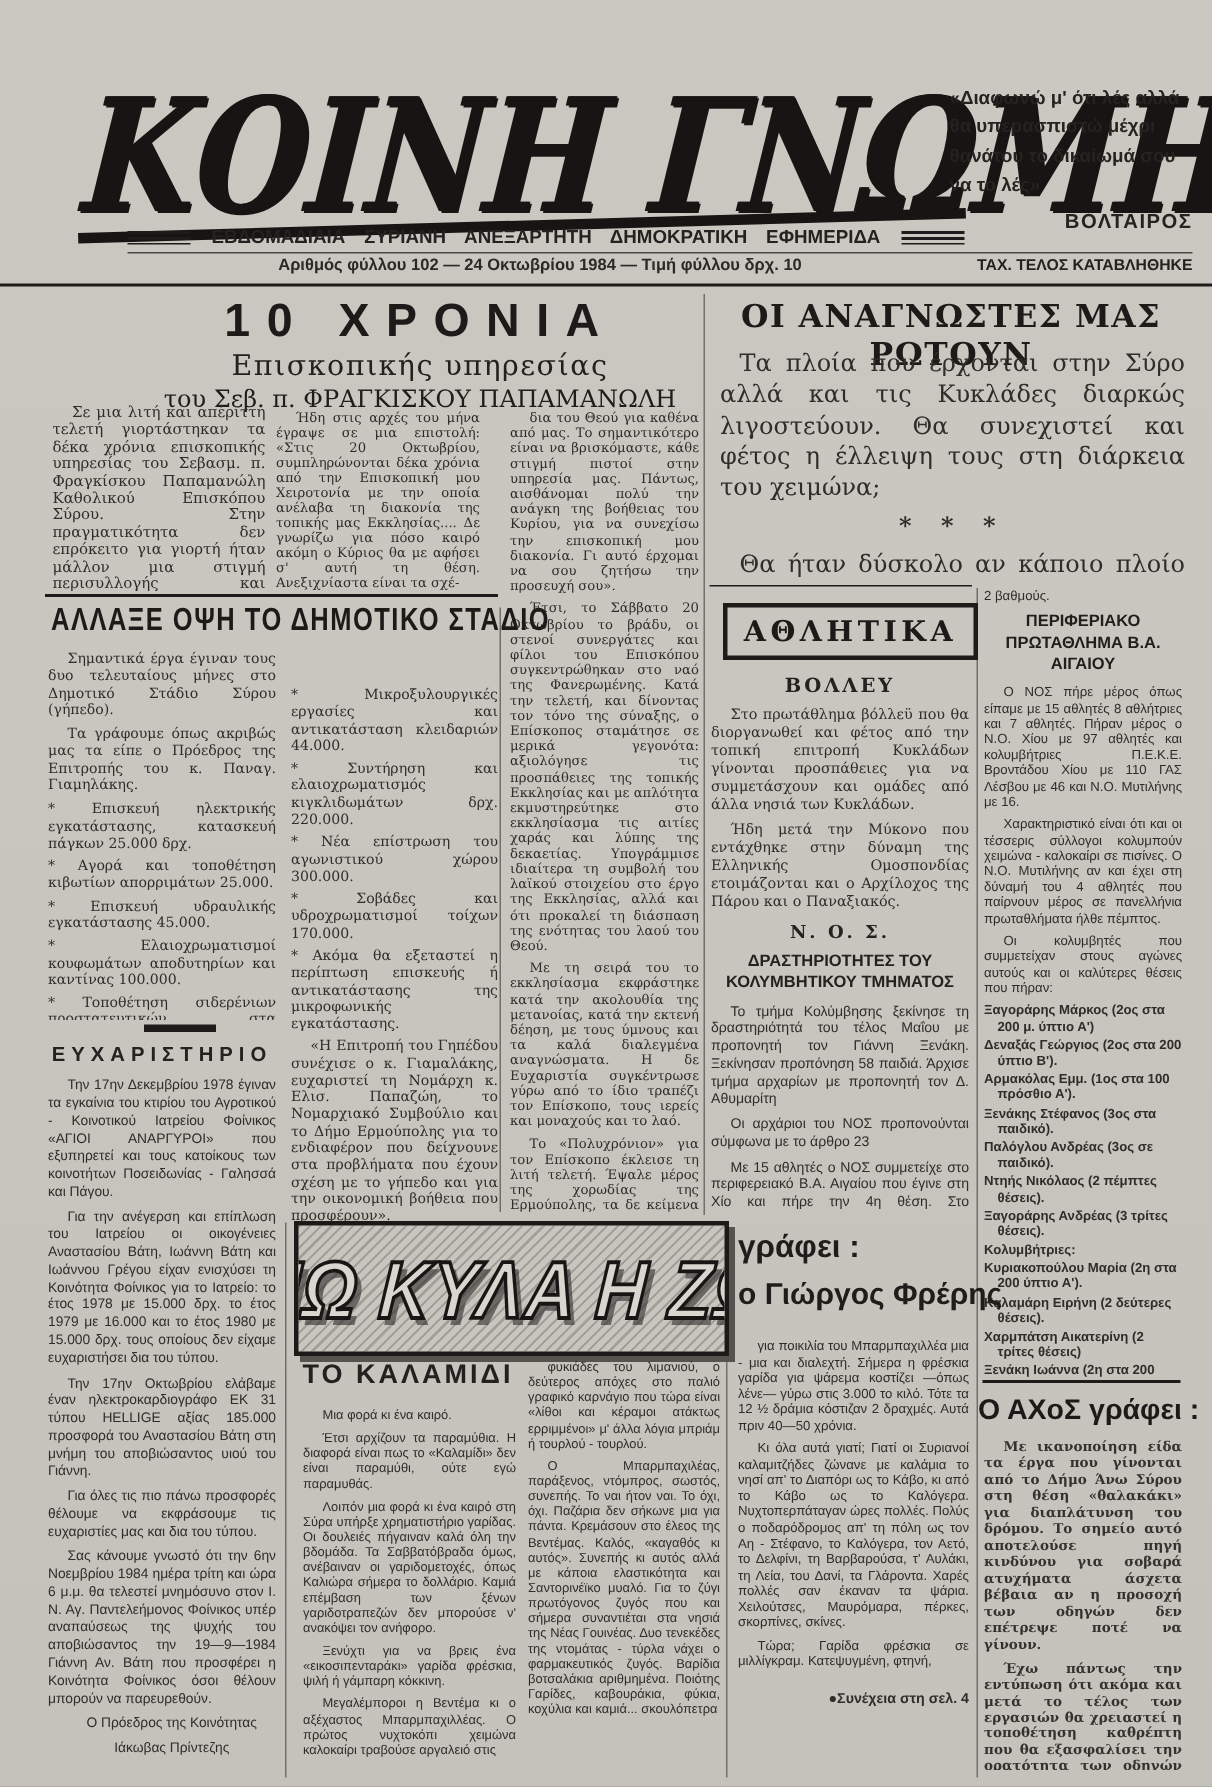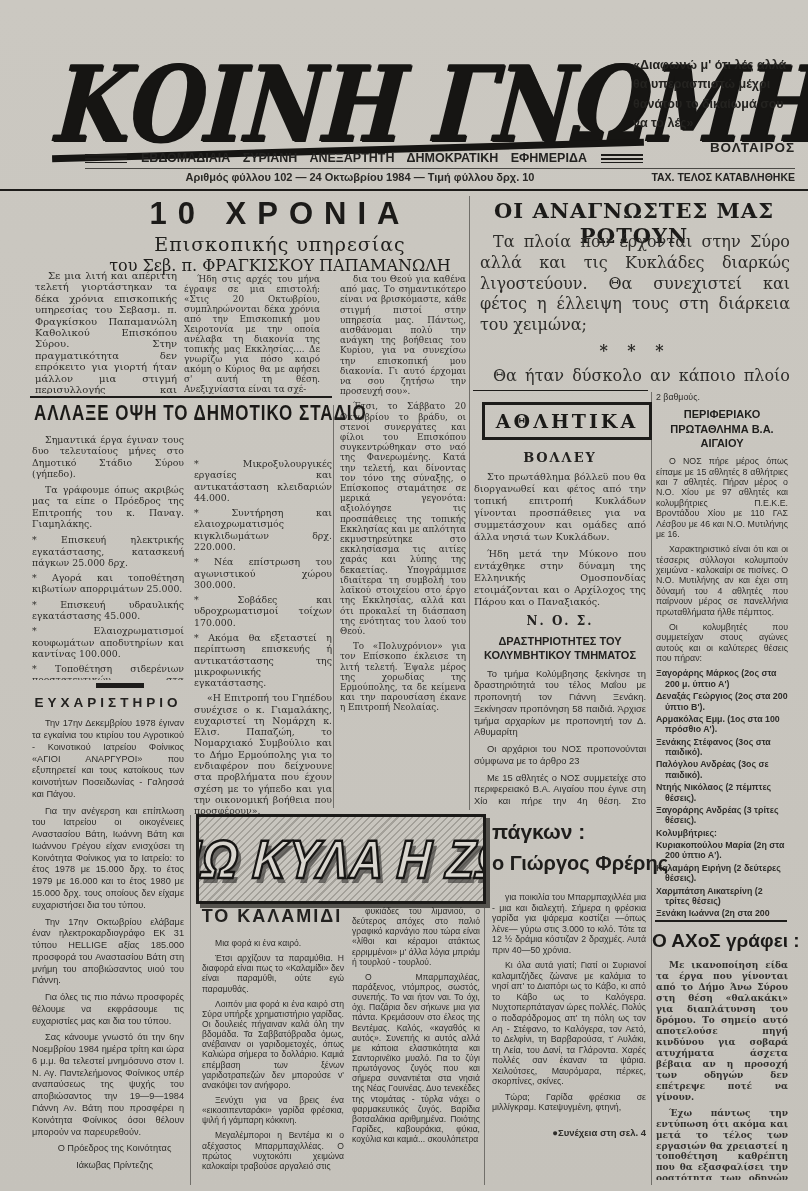--- a/index.html
+++ b/index.html
@@ -104,20 +104,21 @@
 
   <div class="col serif" style="left:35px;top:270px;width:142px;height:124px;font-size:10px;line-height:1.14;">
       <p class="para">Σε μια λιτή και απέριττη τελετή γιορτάστηκαν τα δέκα χρόνια επισκοπικής υπηρεσίας του Σεβασμ. π. Φραγκίσκου Παπαμανώλη Καθολικού Επισκόπου Σύρου. Στην πραγματικότητα δεν επρόκειτο για γιορτή ήταν μάλλον μια στιγμή περισυλλογής και προσευχής. Αυτό θέλησε ο Ποιμενάρχης.</p>
     </div>
   <div class="col serif" style="left:184px;top:274px;width:136px;height:124px;font-size:8.8px;line-height:1.14;">
       <p class="para">Ήδη στις αρχές του μήνα έγραψε σε μια επιστολή: «Στις 20 Οκτωβρίου, συμπληρώνονται δέκα χρόνια από την Επισκοπική μου Χειροτονία με την οποία ανέλαβα τη διακονία της τοπικής μας Εκκλησίας.... Δε γνωρίζω για πόσο καιρό ακόμη ο Κύριος θα με αφήσει σ' αυτή τη θέση. Ανεξιχνίαστα είναι τα σχέ-</p>
     </div>
   <div class="col serif" style="left:340px;top:274px;width:126px;height:534px;font-size:8.8px;line-height:1.16;">
       <p class="para">δια του Θεού για καθένα από μας. Το σημαντικότερο είναι να βρισκόμαστε, κάθε στιγμή πιστοί στην υπηρεσία μας. Πάντως, αισθάνομαι πολύ την ανάγκη της βοήθειας του Κυρίου, για να συνεχίσω την επισκοπική μου διακονία. Γι αυτό έρχομαι να σου ζητήσω την προσευχή σου».</p>
       <p class="para">Έτσι, το Σάββατο 20 Οκτωβρίου το βράδυ, οι στενοί συνεργάτες και φίλοι του Επισκόπου συγκεντρώθηκαν στο ναό της Φανερωμένης. Κατά την τελετή, και δίνοντας τον τόνο της σύναξης, ο Επίσκοπος σταμάτησε σε μερικά γεγονότα: αξιολόγησε τις προσπάθειες της τοπικής Εκκλησίας και με απλότητα εκμυστηρεύτηκε στο εκκλησίασμα τις αιτίες χαράς και λύπης της δεκαετίας. Υπογράμμισε ιδιαίτερα τη συμβολή του λαϊκού στοιχείου στο έργο της Εκκλησίας, αλλά και ότι προκαλεί τη διάσπαση της ενότητας του λαού του Θεού.</p>
+      <p class="para">Με τη σειρά του το εκκλησίασμα εκφράστηκε κατά την ακολουθία της μετανοίας, κατά την εκτενή δέηση, με τους ύμνους και τα καλά διαλεγμένα αναγνώσματα. Η δε Ευχαριστία συγκέντρωσε γύρω από το ίδιο τραπέζι τον Επίσκοπο, τους ιερείς και μοναχούς και το λαό.</p>
       <p class="para">Το «Πολυχρόνιον» για τον Επίσκοπο έκλεισε τη λιτή τελετή. Έψαλε μέρος της χορωδίας της Ερμούπολης, τα δε κείμενα και την παρουσίαση έκανε η Επιτροπή Νεολαίας.</p>
     </div>
 
   <div class="readers-title serif">ΟΙ ΑΝΑΓΝΩΣΤΕΣ ΜΑΣ ΡΩΤΟΥΝ</div>
   <div class="col serif" style="left:480px;top:232px;width:310px;height:156px;font-size:16px;line-height:1.3;">
       <p class="para">Τα πλοία που έρχονται στην Σύρο αλλά και τις Κυκλάδες διαρκώς λιγοστεύουν. Θα συνεχιστεί και φέτος η έλλειψη τους στη διάρκεια του χειμώνα;</p>
       <p class="para sep">* * *</p>
       <p class="para">Θα ήταν δύσκολο αν κάποιο πλοίο έφευγε από την Νάξο το απόγευμα κάθε Παρασκευής και περνώντας από την Πάρο και την Σύρο πήγαινε Πειραιά και την Κυριακή ακολουθώντας αντίθετη κατεύθυνση εξυπηρετούσε όλους όσους υπηρετούν το Δημόσιο τις Τράπεζες τους Οργανισμούς που θάθελαν να βρεθούν για δυο μέρες κοντά στις οικογένειές τους;</p>
     </div>
 
@@ -223,21 +224,21 @@
       <p class="para">Λοιπόν μια φορά κι ένα καιρό στη Σύρα υπήρξε χρηματιστήριο γαρίδας. Οι δουλειές πήγαιναν καλά όλη την βδομάδα. Τα Σαββατόβραδα όμως, ανέβαιναν οι γαριδομετοχές, όπως Καλιώρα σήμερα το δολλάριο. Καμιά επέμβαση των ξένων γαριδοτραπεζών δεν μπορούσε ν' ανακόψει τον ανήφορο.</p>
       <p class="para">Ξενύχτι για να βρεις ένα «εικοσιπενταράκι» γαρίδα φρέσκια, ψιλή ή γάμπαρη κόκκινη.</p>
       <p class="para">Μεγαλέμποροι η Βεντέμα κι ο αξέχαστος Μπαρμπαχιλλέας. Ο πρώτος νυχτοκόπι χειμώνα καλοκαίρι τραβούσε αργαλειό στις</p>
     </div>
   <div class="col sans" style="left:352px;top:906px;width:128px;height:278px;font-size:8.6px;line-height:1.18;">
       <p class="para">φυκιάδες του λιμανιού, ο δεύτερος απόχες στο παλιό γραφικό καρνάγιο που τώρα είναι «λίθοι και κέραμοι ατάκτως ερριμμένοι» μ' άλλα λόγια μπριάμ ή τουρλού - τουρλού.</p>
       <p class="para">Ο Μπαρμπαχιλέας, παράξενος, ντόμπρος, σωστός, συνεπής. Το ναι ήτον ναι. Το όχι, όχι. Παζάρια δεν σήκωνε μια για πάντα. Κρεμάσουν στο έλεος της Βεντέμας. Καλός, «καγαθός κι αυτός». Συνεπής κι αυτός αλλά με κάποια ελαστικότητα και Σαντορινέϊκο μυαλό. Για το ζύγι πρωτόγονος ζυγός που και σήμερα συναντιέται στα νησιά της Νέας Γουινέας. Δυο τενεκέδες της ντομάτας - τύρλα νάχει ο φαρμακευτικός ζυγός. Βαρίδια βοτσαλάκια αριθμημένα. Ποιότης Γαρίδες, καβουράκια, φύκια, κοχύλια και καμιά... σκουλόπετρα</p>
     </div>
 
   <div class="byline">
-    <div class="l1">πάγκων :</div>
+    <div class="l1">γράφει :</div>
     <div class="l2">ο Γιώργος Φρέρης</div>
   </div>
   <div class="col sans" style="left:492px;top:892px;width:154px;height:292px;font-size:8.8px;line-height:1.2;">
     <div>
         <p class="para">για ποικιλία του Μπαρμπαχιλλέα μια - μια και διαλεχτή. Σήμερα η φρέσκια γαρίδα για ψάρεμα κοστίζει —όπως λένε— γύρω στις 3.000 το κιλό. Τότε τα 12 ½ δράμια κόστιζαν 2 δραχμές. Αυτά πριν 40—50 χρόνια.</p>
         <p class="para">Κι όλα αυτά γιατί; Γιατί οι Συριανοί καλαμιτζήδες ζώνανε με καλάμια το νησί απ' το Διαπόρι ως το Κάβο, κι από το Κάβο ως το Καλόγερα. Νυχτοπερπάταγαν ώρες πολλές. Πολύς ο ποδαρόδρομος απ' τη πόλη ως τον Αη - Στέφανο, το Καλόγερα, τον Αετό, το Δελφίνι, τη Βαρβαρούσα, τ' Αυλάκι, τη Λεία, του Δανί, τα Γλάροντα. Χαρές πολλές σαν έκαναν τα ψάρια. Χειλούτσες, Μαυρόμαρα, πέρκες, σκορπίνες, σκίνες.</p>
         <p class="para">Τώρα; Γαρίδα φρέσκια σε μιλλίγκραμ. Κατεψυγμένη, φτηνή,</p>
       </div>
     <div class="cont-note">●Συνέχεια στη σελ. 4</div>
   </div>

